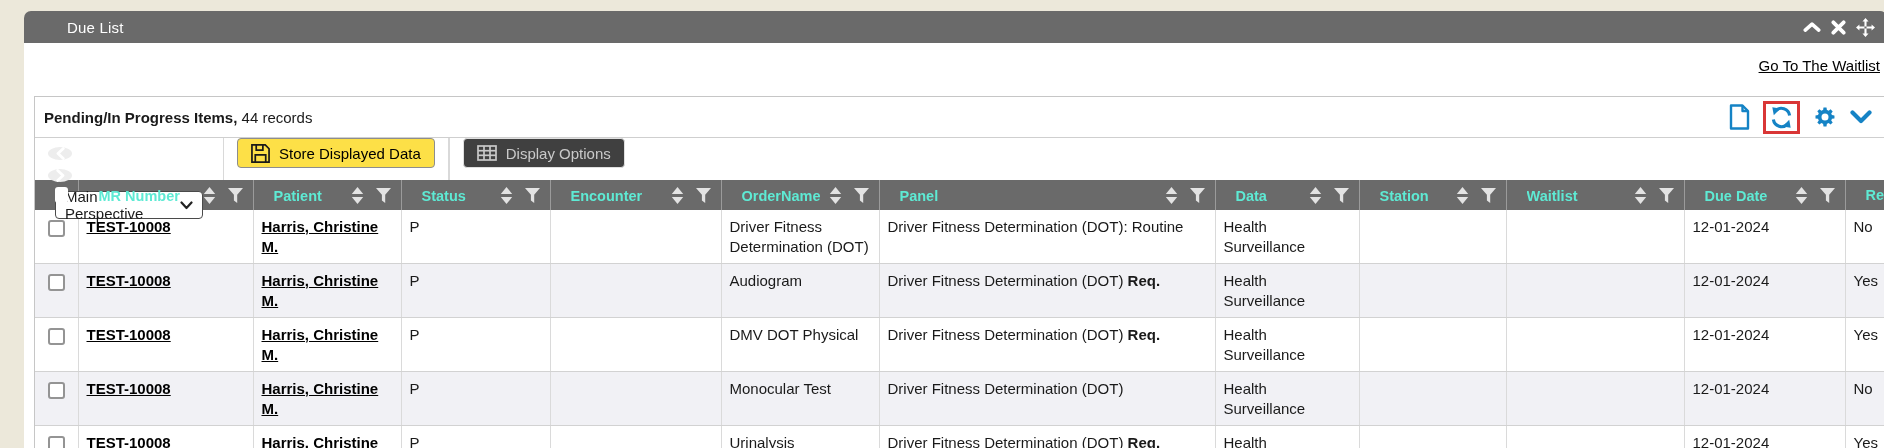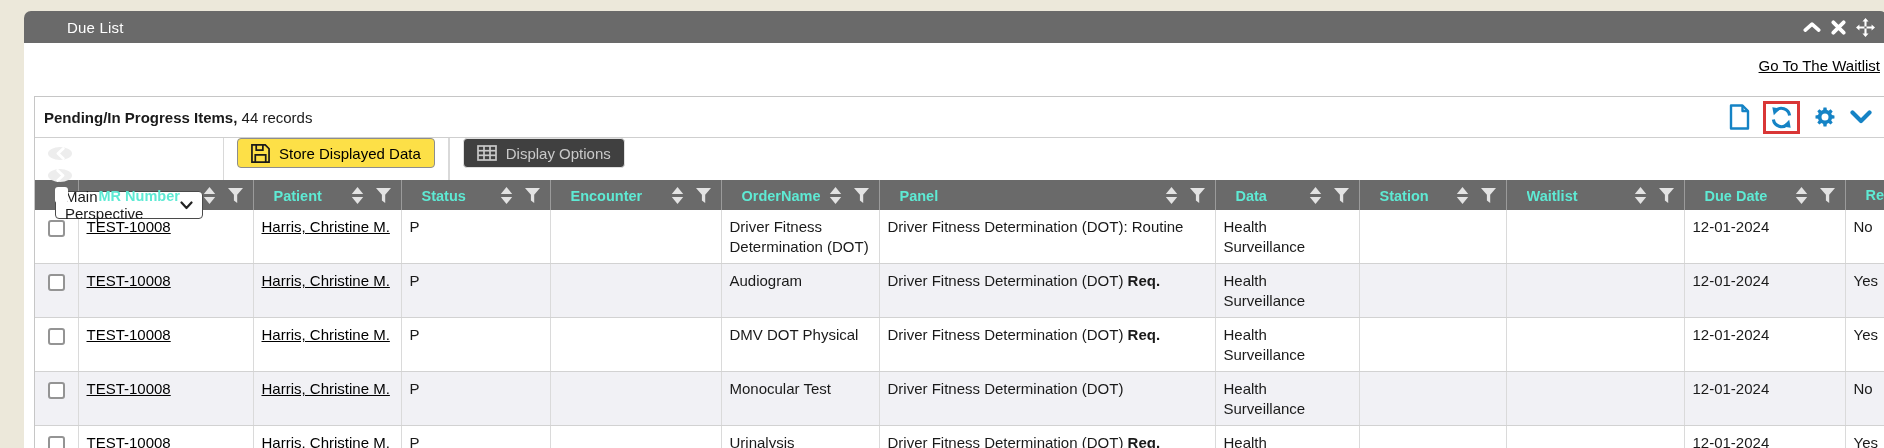--- a/index.html
+++ b/index.html
@@ -38,21 +38,21 @@
 
   .tablewrap { overflow:hidden; }
   table { border-collapse:collapse; table-layout:fixed; width:1870px; }
   thead th { background:#6a6a6a; height:30px; padding:0; border-right:1px solid #9b9b9b; }
   .hcell { display:flex; align-items:flex-end; padding:0 10px 0 8px; color:#5eead4; font-size:14.5px; font-weight:bold;margin-left:12px; }
   .hcell .lbl { white-space:nowrap; overflow:hidden; }
   .hcell .hicons { margin-left:auto; display:flex; gap:12px; align-items:center; }
   tbody td { vertical-align:top; padding:7px 8px 6px 8px; font-size:15px; line-height:20px;
              border-right:1px solid #dadada; border-bottom:1px solid #d2d2d2; height:47px; }
   tbody tr.alt { background:#f1f1f5; }
-  td a { color:#000; text-decoration:underline; cursor:pointer; }
+  td a { color:#000; text-decoration:underline; cursor:pointer;font-weight:bold; }
   .cbh { width:16px; height:16px; background:#fff; border-radius:3px; display:inline-block; }
   .cbr { width:17px; height:17px; background:#fff; border:2px solid #949494; border-radius:3px; display:inline-block; cursor:pointer; }
   td.cbtd { text-align:center; padding-top:10px; }
 </style>
 </head>
 <body>
 
 <div class="widget">
 
   <div class="titlebar">

